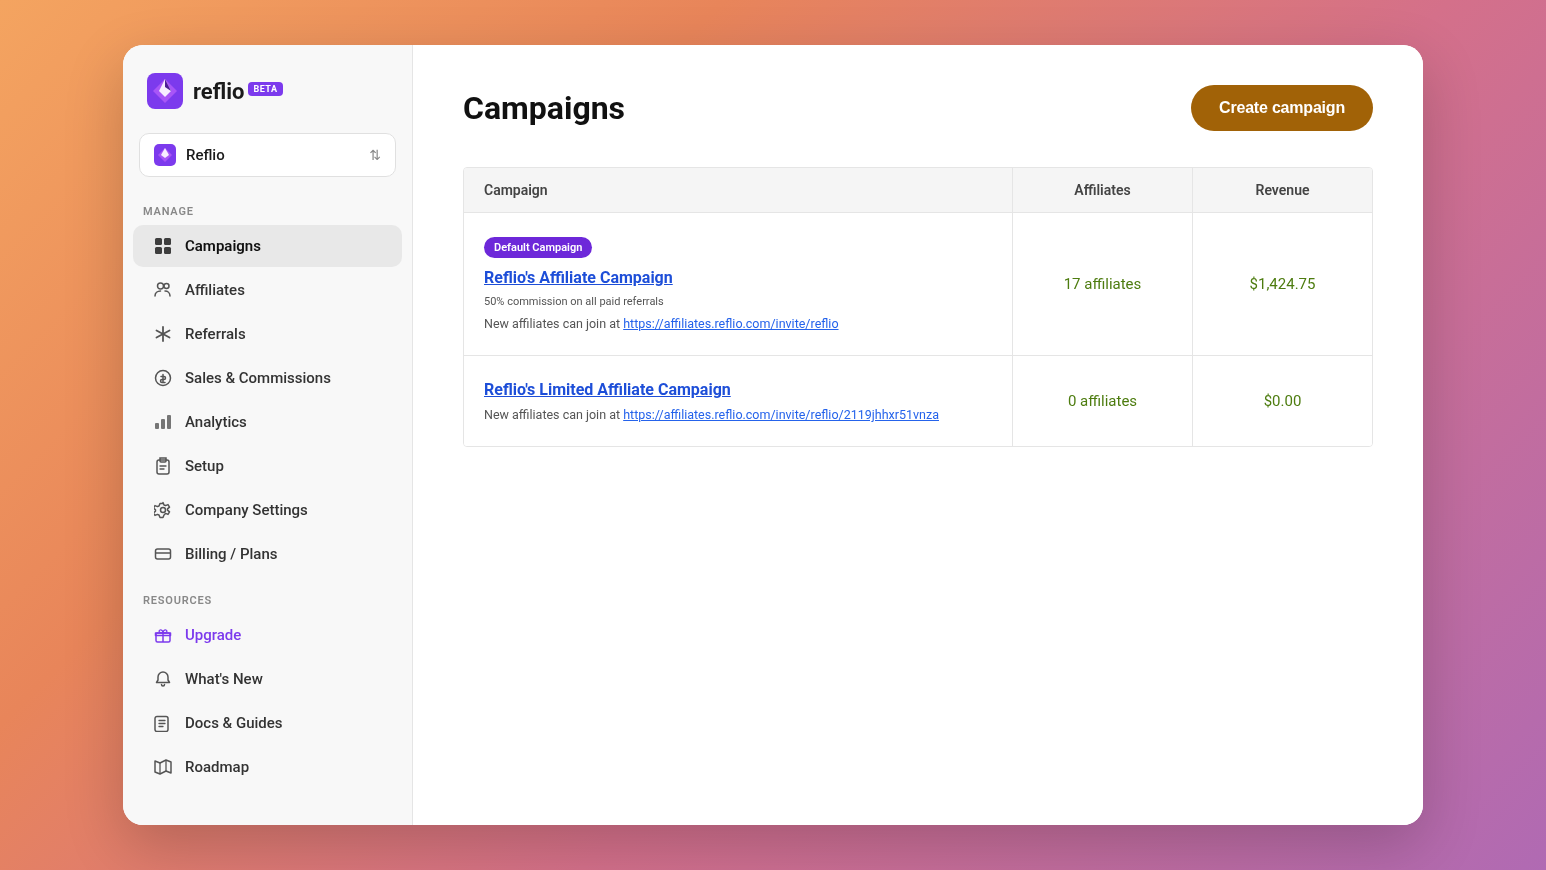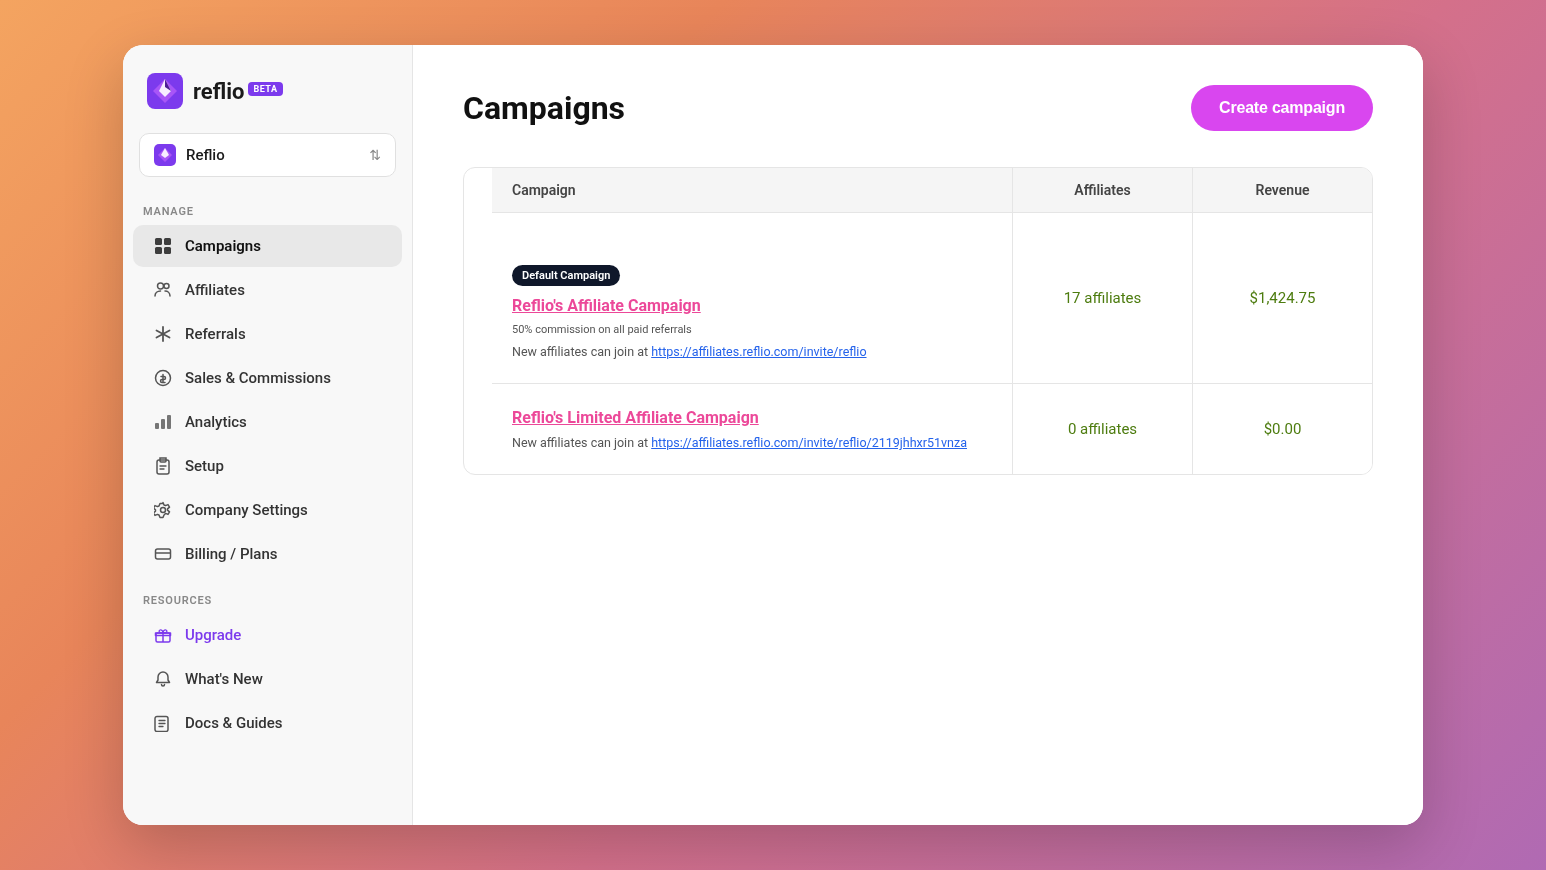--- a/index.html
+++ b/index.html
@@ -140,38 +140,37 @@
       margin-bottom: 36px;
     }
 
     .page-title {
       font-size: 32px;
       font-weight: 700;
       color: #111;
     }
 
     .create-btn {
-      background: #d946ef;
+      background: #a16207;
       color: white;
       border: none;
       border-radius: 30px;
       padding: 14px 28px;
       font-size: 16px;
       font-weight: 700;
       cursor: pointer;
       letter-spacing: -0.2px;
     }
 
     
     .campaigns-table {
       width: 100%;
       border: 1px solid #e5e5e5;
-      border-radius: 12px;
+      border-radius: 4px;
       overflow: hidden;
-      padding-left: 28px;
     }
 
     .table-header {
       display: grid;
       grid-template-columns: 1fr 180px 180px;
       background: #f5f5f5;
       border-bottom: 1px solid #e5e5e5;
     }
 
     .th {
@@ -208,34 +207,33 @@
       text-align: center;
       display: flex;
       align-items: center;
       justify-content: center;
       font-size: 15px;
       color: #4d7c0f;
     }
 
     .default-badge {
       display: inline-block;
-      background: #0f172a;
+      background: #6d28d9;
       color: white;
       font-size: 11px;
       font-weight: 600;
       padding: 4px 10px;
       border-radius: 20px;
       margin-bottom: 10px;
-      margin-top: 28px;
     }
 
     .campaign-name {
       font-size: 16px;
       font-weight: 700;
-      color: #ec4899;
+      color: #1d4ed8;
       text-decoration: underline;
       cursor: pointer;
       display: block;
       margin-bottom: 8px;
     }
 
     .campaign-desc {
       font-size: 11px;
       color: #555;
       margin-bottom: 8px;
@@ -403,20 +401,30 @@
         <svg width="18" height="18" viewBox="0 0 18 18" fill="none">
             <path d="M3 2.5h9a2 2 0 012 2v11a2 2 0 01-2 2H3a2 2 0 01-2-2v-11a2 2 0 012-2z" stroke="currentColor" stroke-width="1.5"></path>
             <line x1="5" y1="6.5" x2="11" y2="6.5" stroke="currentColor" stroke-width="1.3" stroke-linecap="round"></line>
             <line x1="5" y1="9.5" x2="11" y2="9.5" stroke="currentColor" stroke-width="1.3" stroke-linecap="round"></line>
             <line x1="5" y1="12.5" x2="9" y2="12.5" stroke="currentColor" stroke-width="1.3" stroke-linecap="round"></line>
           </svg>
       </span>
       <span>Docs &amp; Guides</span>
     </div>
 
+    <div class="nav-item">
+      <span class="nav-icon">
+        <svg width="18" height="18" viewBox="0 0 18 18" fill="none">
+            <polygon points="1,3 6,5 12,2 17,4 17,15 12,13 6,16 1,14" stroke="currentColor" stroke-width="1.5" fill="none" stroke-linejoin="round"></polygon>
+            <line x1="6" y1="5" x2="6" y2="16" stroke="currentColor" stroke-width="1.3"></line>
+            <line x1="12" y1="2" x2="12" y2="13" stroke="currentColor" stroke-width="1.3"></line>
+          </svg>
+      </span>
+      <span>Roadmap</span>
+    </div>
 
   </aside>
 
   <main class="main-content">
 
     <div class="main-header">
       <h1 class="page-title">Campaigns</h1>
       <button class="create-btn">Create campaign</button>
     </div>
 

